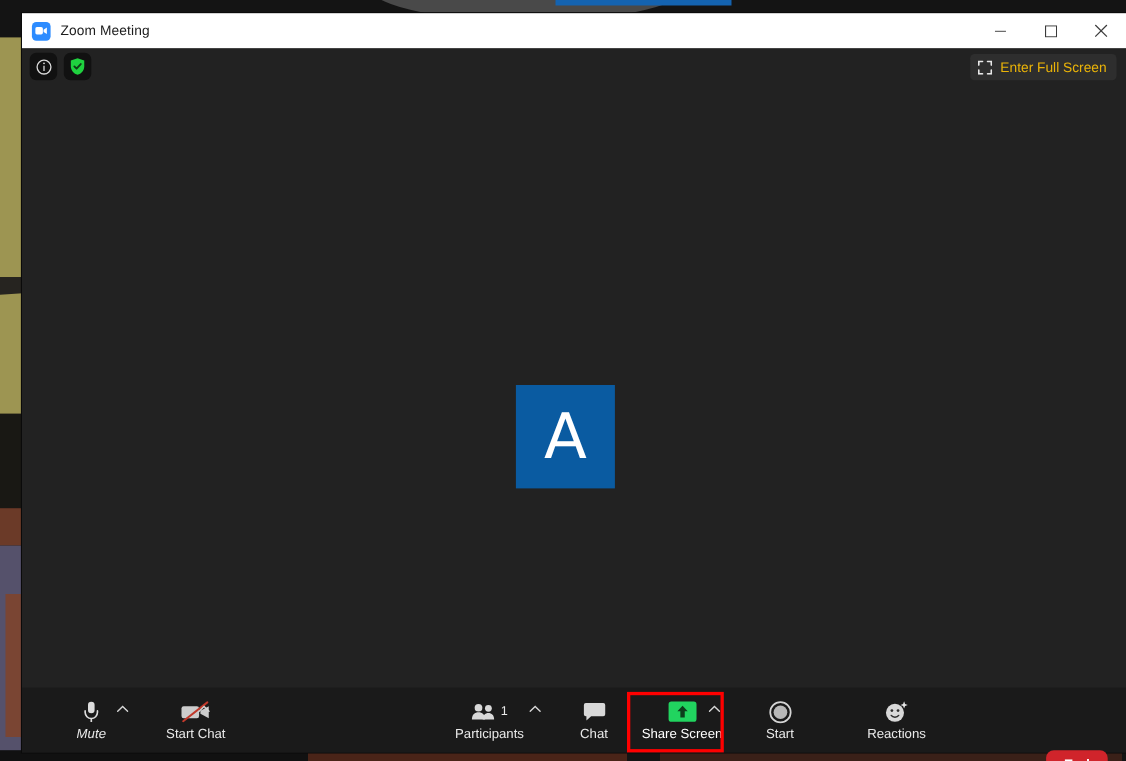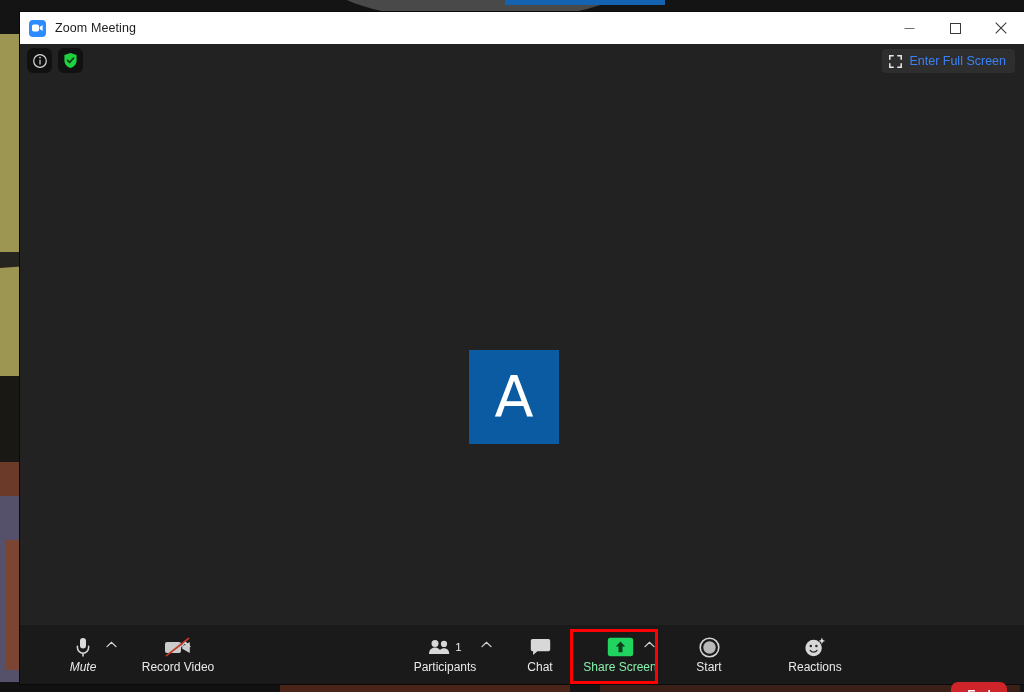--- a/index.html
+++ b/index.html
@@ -116,21 +116,21 @@
   .badge-btn svg { display: block; }
 
   #enter-full-screen {
     position: absolute;
     right: 9px; top: 5px;
     height: 24px;
     padding: 0 9px 0 7px;
     display: flex; align-items: center; gap: 7px;
     background: #2e2e2e;
     border-radius: 4px;
-    color: #3b82f6;
+    color: #eab308;
     font-size: 12.5px;
     white-space: nowrap;
     justify-content: space-between;
   }
   #enter-full-screen svg { display: block; }
 
   #avatar-tile {
     position: absolute;
     left: 449px; top: 306px;
     width: 90px; height: 94px;
@@ -190,21 +190,21 @@
   #ctrl-chat        { left: 490px; width: 60px; }
   #ctrl-share       { left: 556px; width: 88px; }
   #ctrl-record      { left: 656px; width: 66px; }
   #ctrl-reactions   { left: 754px; width: 82px; }
 
   #caret-mute        { left: 86px; }
   #caret-video       { left: 160px; }
   #caret-participants{ left: 461px; }
   #caret-share       { left: 624px; }
 
-  #ctrl-share .lbl { color: #86efac; }
+  #ctrl-share .lbl { color: #ffffff; }
 
   #participant-count {
     font-size: 11.5px;
     color: #e9e9e9;
     margin-left: 2px;
     line-height: 12px;
   }
 
   #share-highlight {
     position: absolute;
@@ -331,21 +331,21 @@
     </div>
 
     <div class="ctrl" id="ctrl-video">
       <span class="ico">
         <svg width="28" height="20" viewBox="0 0 28 20">
           <rect x="1" y="5" width="16" height="11" rx="2" fill="#cccccc"></rect>
           <path d="M18.2 9.2 L25.8 5 V16 L18.2 11.8 Z" fill="#cccccc"></path>
           <line x1="2.5" y1="18.6" x2="24.5" y2="1.5" stroke="#c0392b" stroke-width="1.8" stroke-linecap="round"></line>
         </svg>
       </span>
-      <span class="lbl">Record Video</span>
+      <span class="lbl">Start Chat</span>
     </div>
     <div class="caret" id="caret-video">
       <svg width="11" height="7" viewBox="0 0 11 7">
           <path d="M1 5.6 L5.5 1.3 L10 5.6" fill="none" stroke="#d6d6d6" stroke-width="1.3" stroke-linecap="round"></path>
         </svg>
     </div>
 
 
     <div class="ctrl" id="ctrl-participants">
       <span class="ico">

